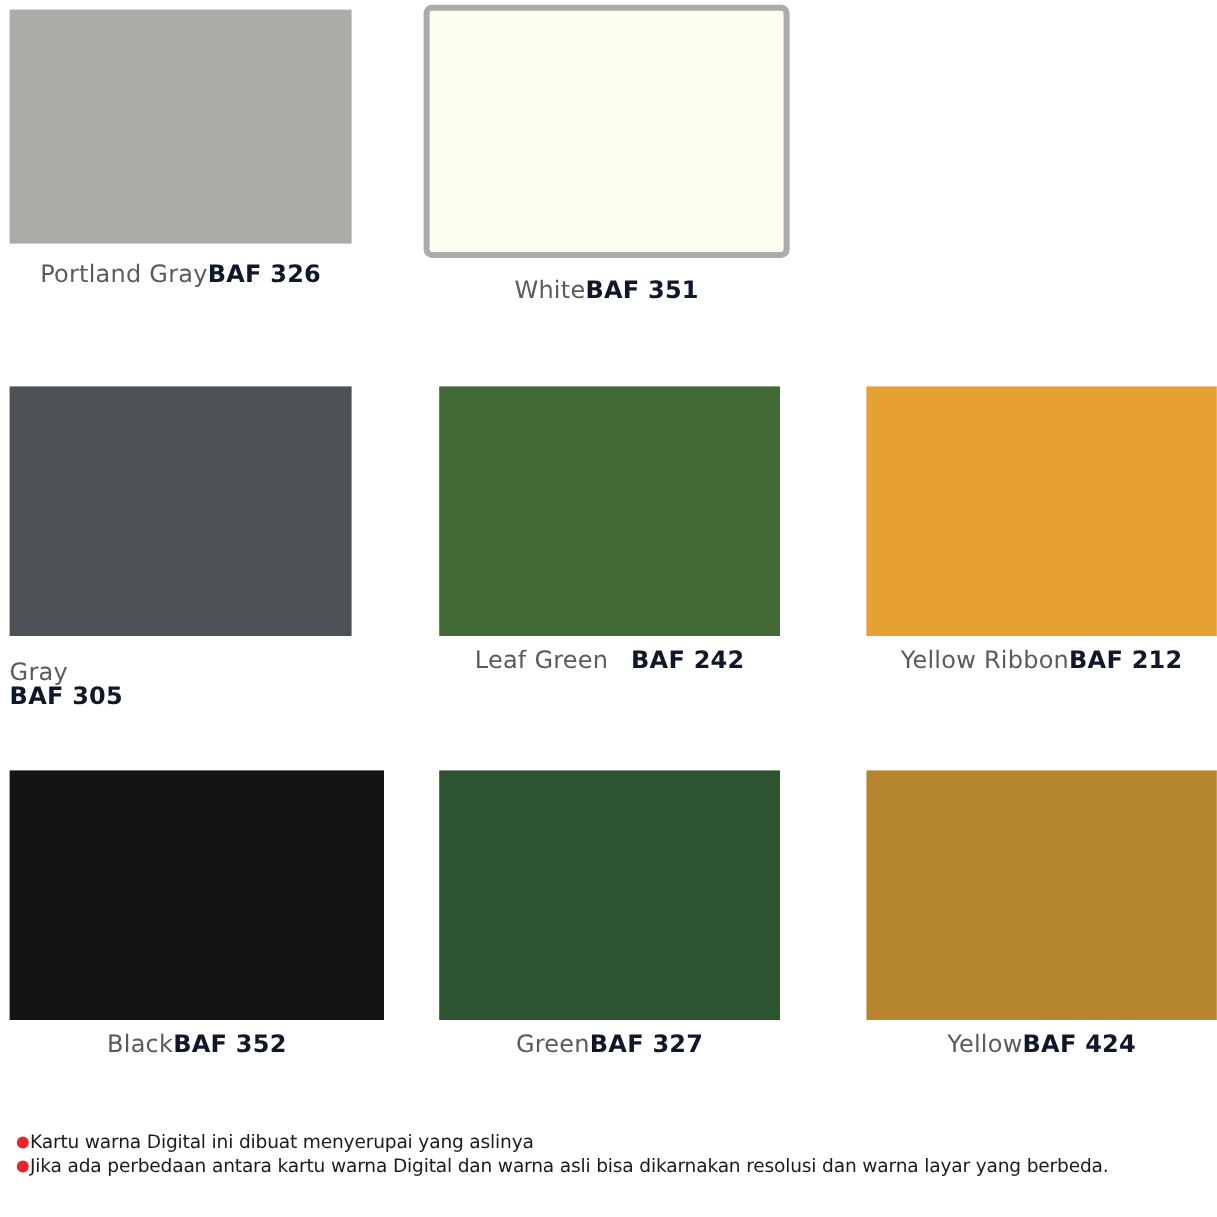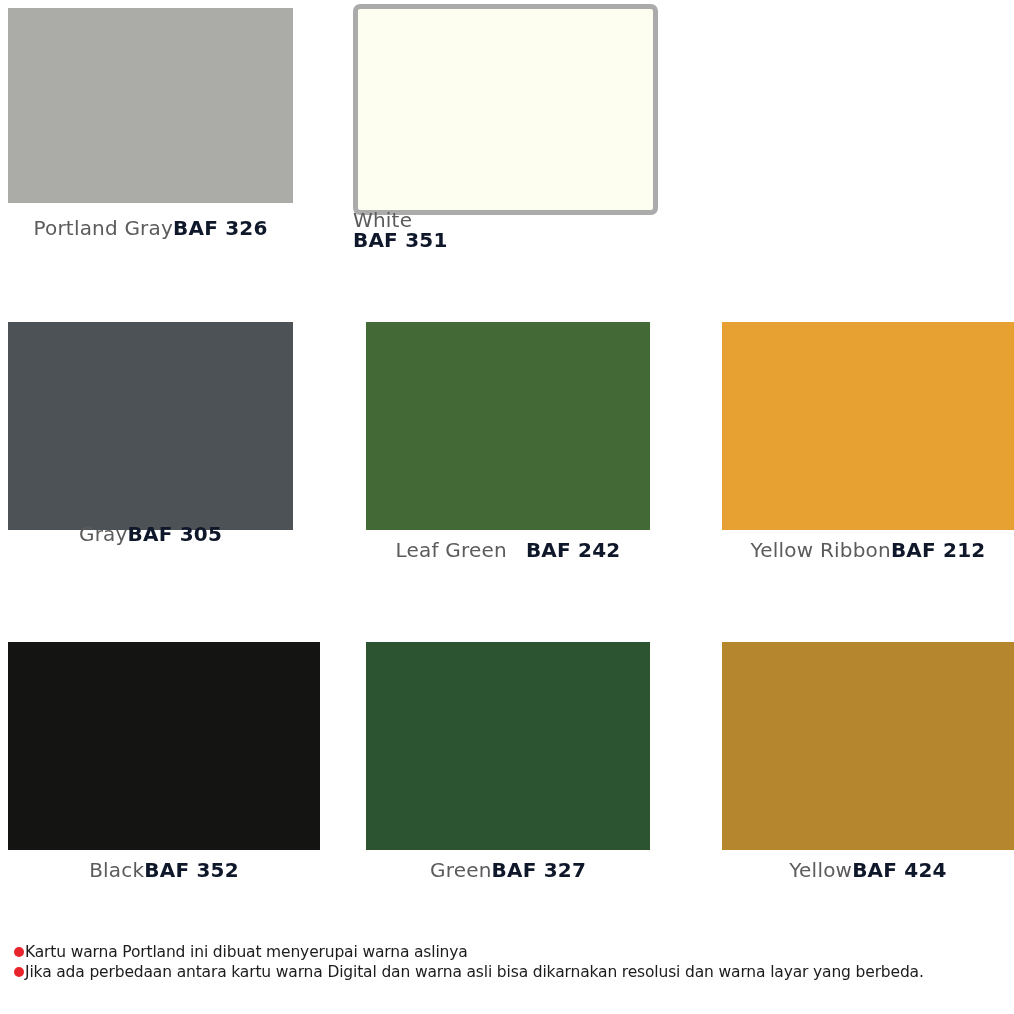--- a/index.html
+++ b/index.html
@@ -102,28 +102,28 @@
   <div id="swatch-grid">
       <div class="cell" style="left: 8px; top: 8px; width: 285px; height: 240px;">
         <div class="chip" style="height: 195px; background: rgb(171, 171, 167);"></div>
         <div class="caption" style="top: 210px;">
           <span class="swatch-name">Portland Gray</span>
           <span class="swatch-code">BAF 326</span>
         </div>
       </div>
       <div class="cell" style="left: 353px; top: 4px; width: 305px; height: 251px;">
         <div class="chip bordered" style="height: 211px; background: rgb(253, 253, 240); border-color: rgb(171, 171, 171);"></div>
-        <div class="caption" style="top: 206px; flex-direction: column;">
+        <div class="caption" style="top: 227px;">
           <span class="swatch-name">White</span>
           <span class="swatch-code">BAF 351</span>
         </div>
       </div>
       <div class="cell" style="left: 8px; top: 322px; width: 285px; height: 248px;">
         <div class="chip" style="height: 208px; background: rgb(77, 82, 86);"></div>
-        <div class="caption" style="top: 202px;">
+        <div class="caption" style="top: 228px; flex-direction: column;">
           <span class="swatch-name">Gray</span>
           <span class="swatch-code">BAF 305</span>
         </div>
       </div>
       <div class="cell" style="left: 366px; top: 322px; width: 284px; height: 248px;">
         <div class="chip" style="height: 208px; background: rgb(67, 105, 54);"></div>
         <div class="caption" style="top: 218px; gap: 19px;">
           <span class="swatch-name">Leaf Green</span>
           <span class="swatch-code">BAF 242</span>
         </div>
@@ -154,21 +154,21 @@
         <div class="caption" style="top: 218px;">
           <span class="swatch-name">Yellow</span>
           <span class="swatch-code">BAF 424</span>
         </div>
       </div>
     </div>
 
   <div class="notes" id="notes-list">
       <div class="note">
         <span class="note-bullet" style="background: rgb(232, 37, 44);"></span>
-        <span class="note-text">Kartu warna Portland ini dibuat menyerupai warna aslinya</span>
+        <span class="note-text">Kartu warna Digital ini dibuat menyerupai yang aslinya</span>
       </div>
       <div class="note">
         <span class="note-bullet" style="background: rgb(232, 37, 44);"></span>
         <span class="note-text">Jika ada perbedaan antara kartu warna Digital dan warna asli bisa dikarnakan resolusi dan warna layar yang berbeda.</span>
       </div>
     </div>
 
 </div>
 
 </body></html>

